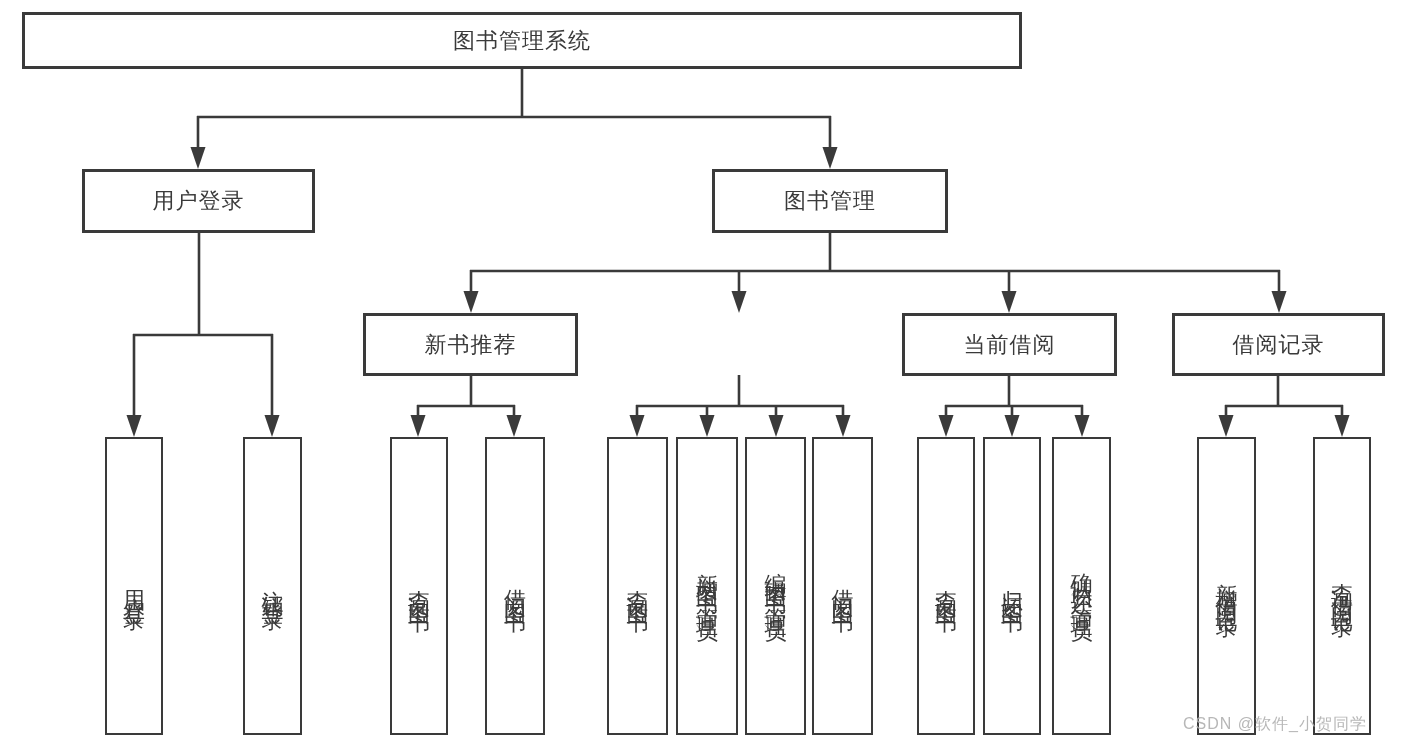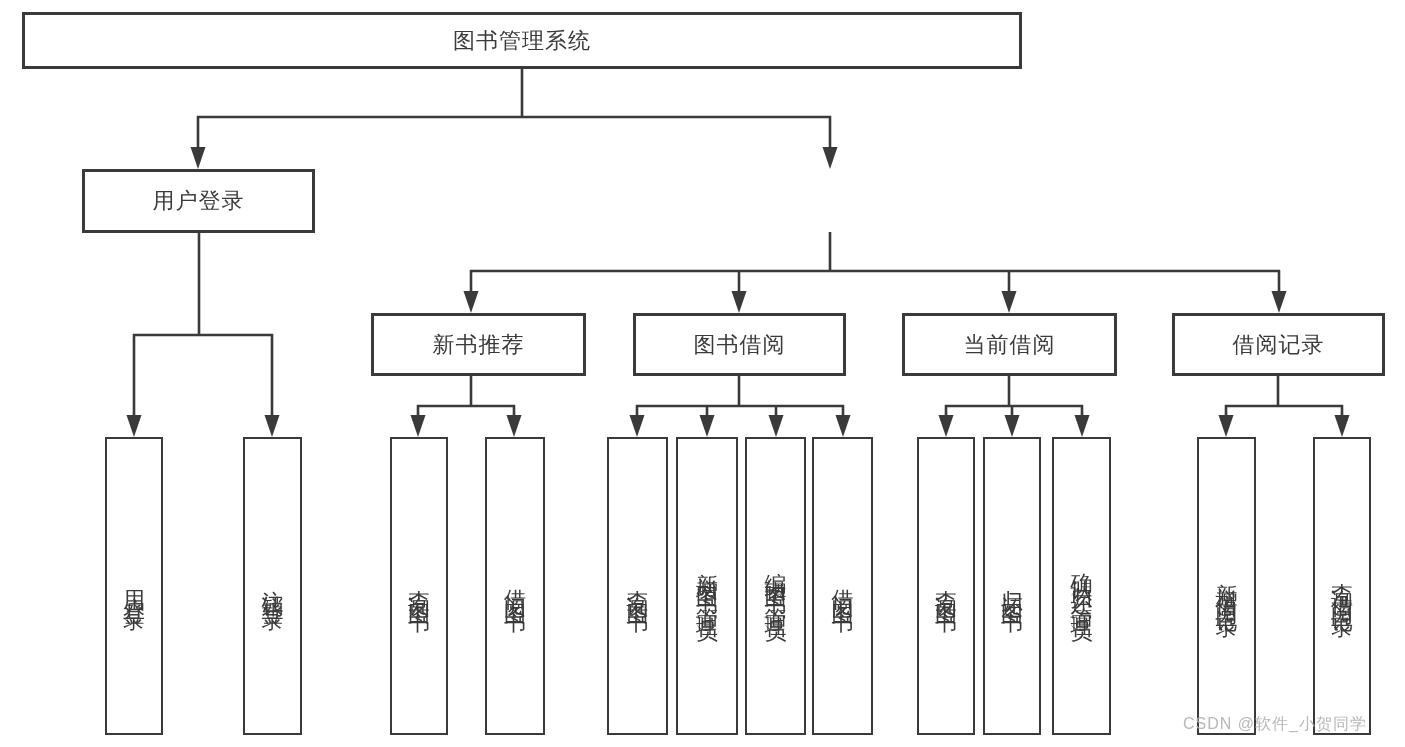--- a/index.html
+++ b/index.html
@@ -41,21 +41,21 @@
     letter-spacing: 7px;
     line-height: 1;
     white-space: nowrap;
   }
   
   .n-root   { left: 22px;   top: 12px;  width: 1000px; height: 57px; }
   
   .n-l1a    { left: 82px;   top: 169px; width: 233px;  height: 64px; }
   .n-l1b    { left: 712px;  top: 169px; width: 236px;  height: 64px; }
   
-  .n-l2a    { left: 363px;  top: 313px; width: 215px;  height: 63px; margin-left: 8px; }
+  .n-l2a    { left: 363px;  top: 313px; width: 215px;  height: 63px; }
   .n-l2b    { left: 633px;  top: 313px; width: 213px;  height: 63px; }
   .n-l2c    { left: 902px;  top: 313px; width: 215px;  height: 63px; }
   .n-l2d    { left: 1172px; top: 313px; width: 213px;  height: 63px; }
   
   .node.v   { top: 437px; height: 298px; }
   .n-v01 { left: 105px;  width: 58px; }
   .n-v02 { left: 243px;  width: 59px; }
   .n-v03 { left: 390px;  width: 58px; }
   .n-v04 { left: 485px;  width: 60px; }
   .n-v05 { left: 607px;  width: 61px; }
@@ -126,26 +126,26 @@
     </g>
   </svg>
 
   <div class="node n-root">
     <span class="lbl">图书管理系统</span>
   </div>
 
   <div class="node n-l1a">
     <span class="lbl">用户登录</span>
   </div>
+  <div class="node n-l1b">
+    <span class="lbl">图书管理</span>
+  </div>
 
   <div class="node n-l2a">
     <span class="lbl">新书推荐</span>
-  </div>
-  <div class="node n-l2b">
-    <span class="lbl">图书借阅</span>
   </div>
   <div class="node n-l2d">
     <span class="lbl">借阅记录</span>
   </div>
   <div class="node n-l2c">
     <span class="lbl">当前借阅</span>
   </div>
 
   <div class="node v n-v01">
     <span class="lbl">用户登录</span>

